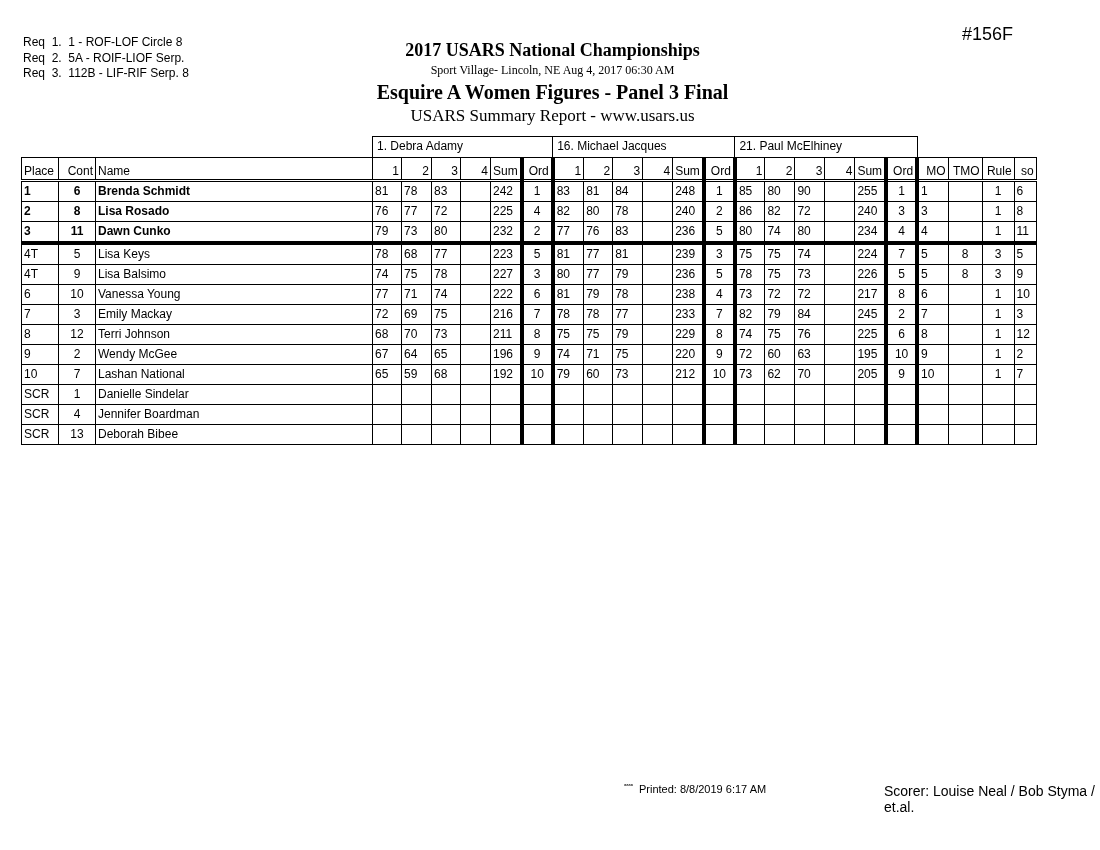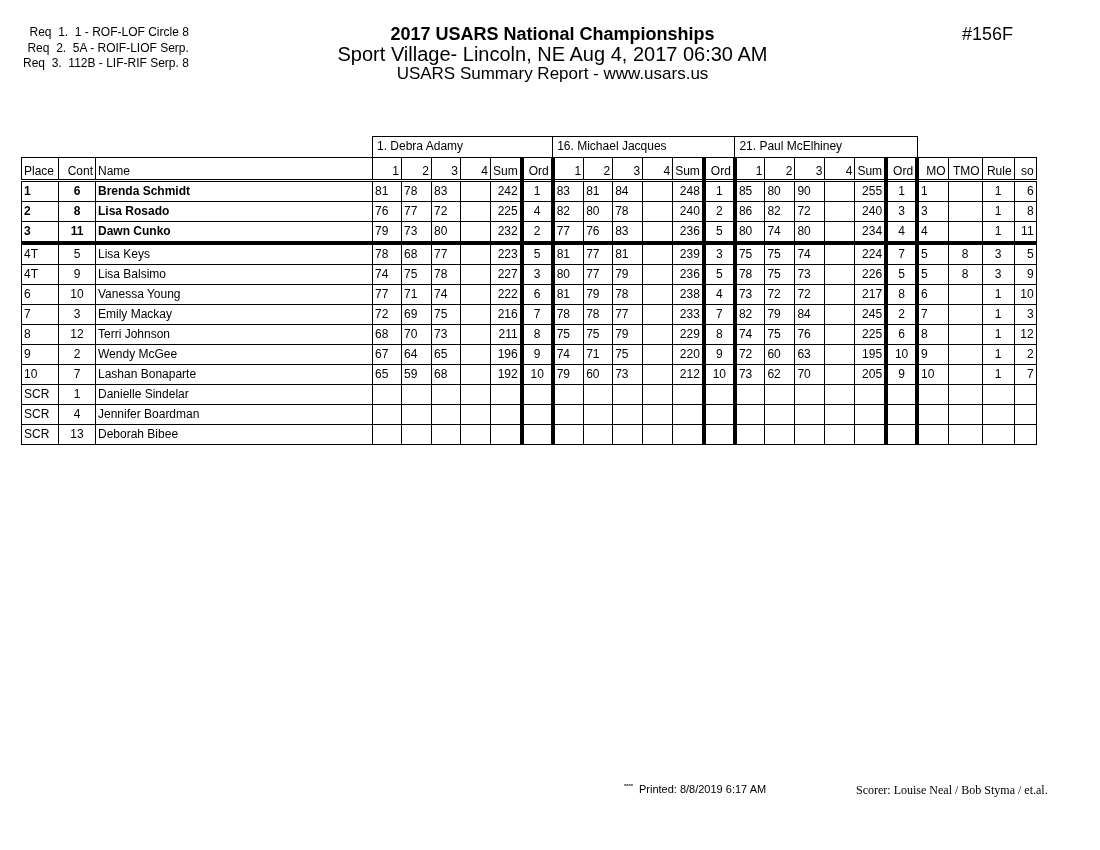--- a/index.html
+++ b/index.html
@@ -1,60 +1,61 @@
 <!DOCTYPE html>
 <html><head>
 <meta charset="utf-8">
 <style>
   html, body { margin: 0; padding: 0; background: #ffffff; }
   body { width: 1100px; height: 850px; position: relative; overflow: hidden;
          font-family: "Liberation Sans", sans-serif; color: #000; }
-  .reqs { position: absolute; left: 23px; top: 25px; font-size: 12px; line-height: 15.5px; text-align: right; }
+  .reqs { position: absolute; left: 23px; top: 35px; font-size: 12px; line-height: 15.5px; }
   .reqs div { white-space: pre; }
-  .header { position: absolute; left: 330px; width: 445px; top: 24px; text-align: center; }
+  .header { position: absolute; left: 330px; width: 445px; top: 40px; text-align: center; font-family: Liberation Serif, serif; }
   .title { font-size: 18px; font-weight: bold; line-height: 21px; }
-  .venue { font-size: 20px; line-height: 18px; }
+  .venue { font-size: 12px; line-height: 18px; }
   .event { font-size: 20px; font-weight: bold; line-height: 26px; }
   .report { font-size: 17px; line-height: 22px; }
   .event-id { position: absolute; left: 962px; top: 24px; font-size: 18px; font-weight: normal; }
 
   table.results { position: absolute; left: 21px; top: 136px; border-collapse: collapse;
                   font-size: 12px; table-layout: fixed; }
   table.results td, table.results th { border: 1px solid #000; padding: 0 2px; height: 19px;
                   white-space: nowrap; overflow: hidden; font-weight: normal; }
   table.results th { text-align: right; vertical-align: bottom; padding-bottom: 1px; }
   .judge-row th { border: none; }
   .judge-row th.judge { border: 1px solid #000; border-bottom: none; text-align: left;
                         padding-left: 4px; vertical-align: middle; height: 18px; }
   .judge-row th.blank { border: none; }
   tr.colhdr th { height: 20px; border-bottom: 3px double #000; }
   tr.colhdr th.left { text-align: left; margin-left: 44px; }
   td.c { text-align: center; }
   td.l { text-align: left; }
-  td.r { text-align: right; }
+  td.r { text-align: left; }
   td.ord { font-weight: bold; text-align: center; border-left: 4px solid #000 !important; border-right: 4px solid #000 !important; }
   th.ord { border-left: 4px solid #000 !important; border-right: 4px solid #000 !important; }
   tr.bold td.b { font-weight: bold; }
   tr.podium-last td { border-bottom: 4px solid #000; }
   .footer-print { position: absolute; left: 624px; top: 783px; font-size: 11px; }
   .footer-print .marks { font-size: 6px; vertical-align: top; margin-right: 6px; letter-spacing: 0; }
-  .footer-scorer { position: absolute; left: 856px; top: 783px; font-size: 12px; font-family: Liberation Serif, serif; }
+  .footer-scorer { position: absolute; left: 884px; top: 783px; font-size: 14px; }
 </style>
 </head>
 <body>
 
 <div class="reqs">
   <div>Req  1.  1 - ROF-LOF Circle 8</div>
   <div>Req  2.  5A - ROIF-LIOF Serp.</div>
   <div>Req  3.  112B - LIF-RIF Serp. 8</div>
 </div>
 
 <div class="header">
   <div class="title">2017 USARS National Championships</div>
   <div class="venue">Sport Village- Lincoln, NE  Aug 4, 2017  06:30 AM</div>
+  <div class="event">Esquire A Women Figures - Panel 3 Final</div>
   <div class="report">USARS Summary Report - www.usars.us</div>
 </div>
 <div class="event-id">#156F</div>
 
 <table class="results">
   <colgroup>
     <col style="width:37px">
       <col style="width:37px">
       <col style="width:277px">
     <col style="width:29px">
@@ -356,21 +357,21 @@
         <td class="r">195</td>
         <td class="ord">10</td>
         <td class="l">9</td>
         <td class="c"></td>
         <td class="c">1</td>
         <td class="r">2</td>
       </tr>
       <tr>
         <td class="l b">10</td>
         <td class="c b">7</td>
-        <td class="l b">Lashan Bonaparte</td>
+        <td class="l b">Lashan National</td>
         <td class="l">65</td>
         <td class="l">59</td>
         <td class="l">68</td>
         <td class="l"></td>
         <td class="r">192</td>
         <td class="ord">10</td>
         <td class="l">79</td>
         <td class="l">60</td>
         <td class="l">73</td>
         <td class="l"></td>

